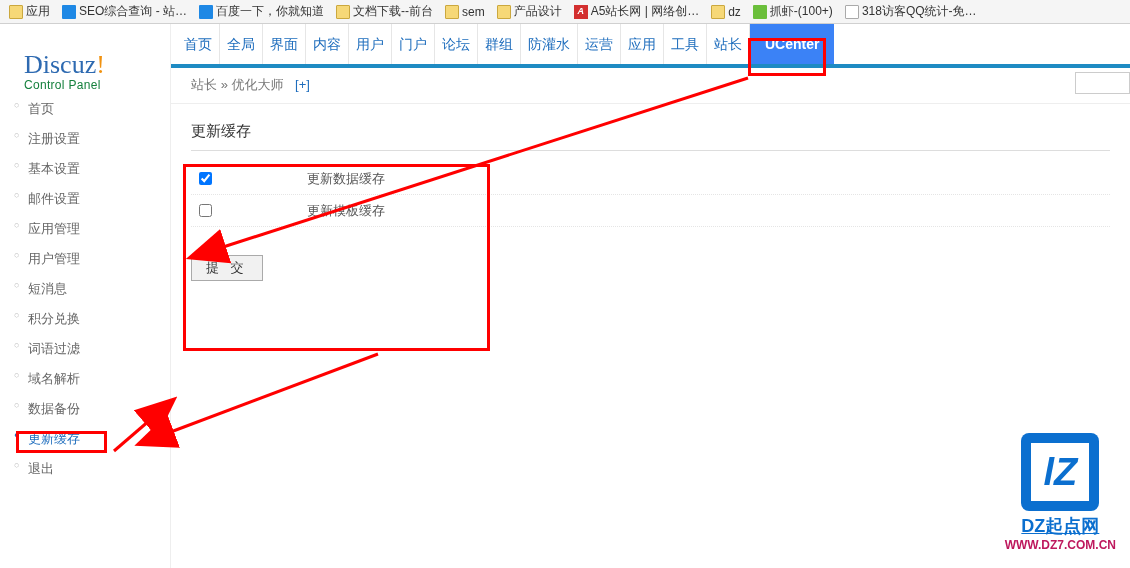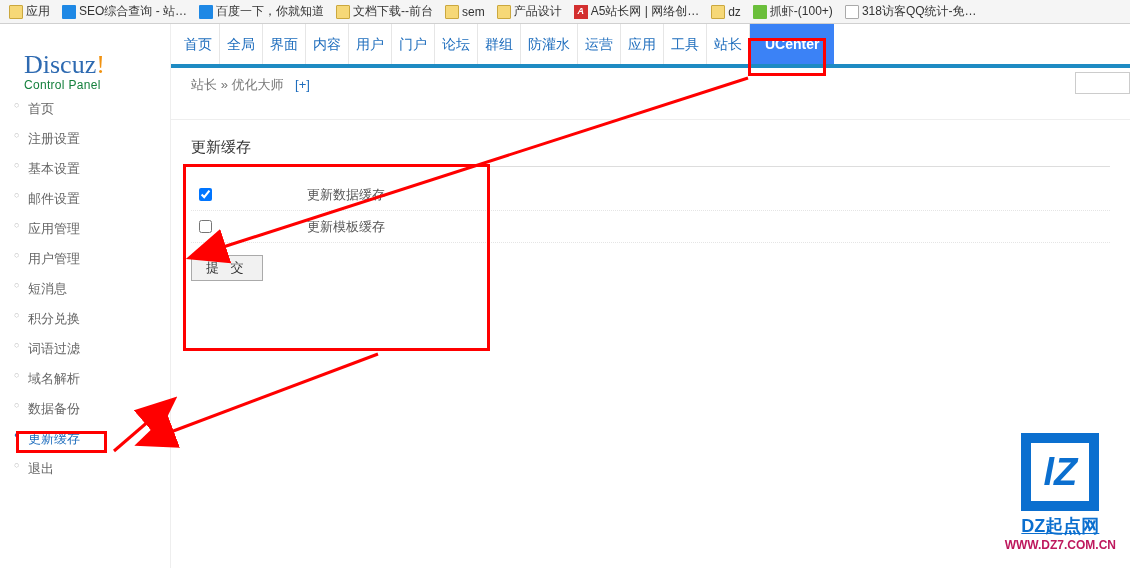--- a/index.html
+++ b/index.html
@@ -29,41 +29,41 @@
     .side-list li.active { color:#1e6dbd; }
     .side-list li.active::before { content:"●"; color:#1e6dbd; }
 
     .main { flex:1; border-left:1px solid #eee; position:relative; }
 
     
     .topnav { height:40px; display:flex; align-items:center; padding-left:6px; }
     .topnav a { display:inline-block; padding:0 7px; height:40px; line-height:40px; font-size:14px; color:#1e6dbd; text-decoration:none; border-right:1px solid #e6e6e6; cursor:pointer; }
     .topnav a.uc { background:#3b82f6; color:#fff; font-weight:bold; padding:0 15px; border:none; }
     .bluebar { height:4px; background:#1e8bc3; }
-    .breadcrumb { height:52px; line-height:34px; padding-left:20px; color:#777; font-size:13px; border-bottom:1px solid #eee; position:relative; }
+    .breadcrumb { height:36px; line-height:34px; padding-left:20px; color:#777; font-size:13px; border-bottom:1px solid #eee; position:relative; }
     .breadcrumb .plus { color:#1e6dbd; margin-left:8px; cursor:pointer; }
     .searchbox { position:absolute; right:0; top:4px; width:55px; height:22px; border:1px solid #ccc; background:#fff; }
 
     .content { padding:18px 20px; }
     .section-title { font-size:15px; color:#333; border-bottom:1px solid #ddd; padding-bottom:9px; margin-bottom:12px; }
     .opt-row { display:flex; align-items:center; height:32px; border-bottom:1px dotted #e5e5e5; }
     .opt-row input[type=checkbox] { margin-left:8px; margin-right:95px; }
     .opt-label { font-size:13px; color:#555; }
     .submit-row { margin-top:12px; }
-    .btn-submit { padding:3px 14px; font-size:13px; border:1px solid #aaa; background:#f1f1f1; color:#333; cursor:pointer; letter-spacing:4px; }
+    .btn-submit { padding:3px 14px; font-size:13px; border:1px solid #aaa; background:#f1f1f1; color:#333; cursor:pointer; letter-spacing:4px;margin-top:16px; }
 
     
     .hl { position:absolute; border:3px solid #ff0000; pointer-events:none; }
 
     
     .overlay { position:absolute; left:0; top:0; width:1130px; height:568px; pointer-events:none; }
 
     
     .wm { position:absolute; right:14px; bottom:16px; text-align:center; font-family:Arial; }
-    .wm-sq { width:78px; height:78px; background:#0b6fcf; border-radius:0; display:flex; align-items:center; justify-content:center; margin:0 auto; }
+    .wm-sq { width:78px; height:78px; background:#0b6fcf; border-radius:8px; display:flex; align-items:center; justify-content:center; margin:0 auto; }
     .wm-sq-in { width:58px; height:58px; background:#fff; display:flex; align-items:center; justify-content:center; font-size:38px; font-weight:bold; color:#0b6fcf; font-style:italic; }
     .wm-t1 { color:#0b6fcf; font-size:18px; font-weight:bold; margin-top:3px; text-shadow:1px 1px 0 #fff;text-decoration:underline; }
     .wm-t2 { color:#be185d; font-size:12px; font-weight:bold; text-shadow:1px 1px 0 #fff; }
   </style>
 </head>
 <body>
 
 <div class="bookmarks">
   <span class="bm">
       <span class="bm-icon bi-folder"></span>

